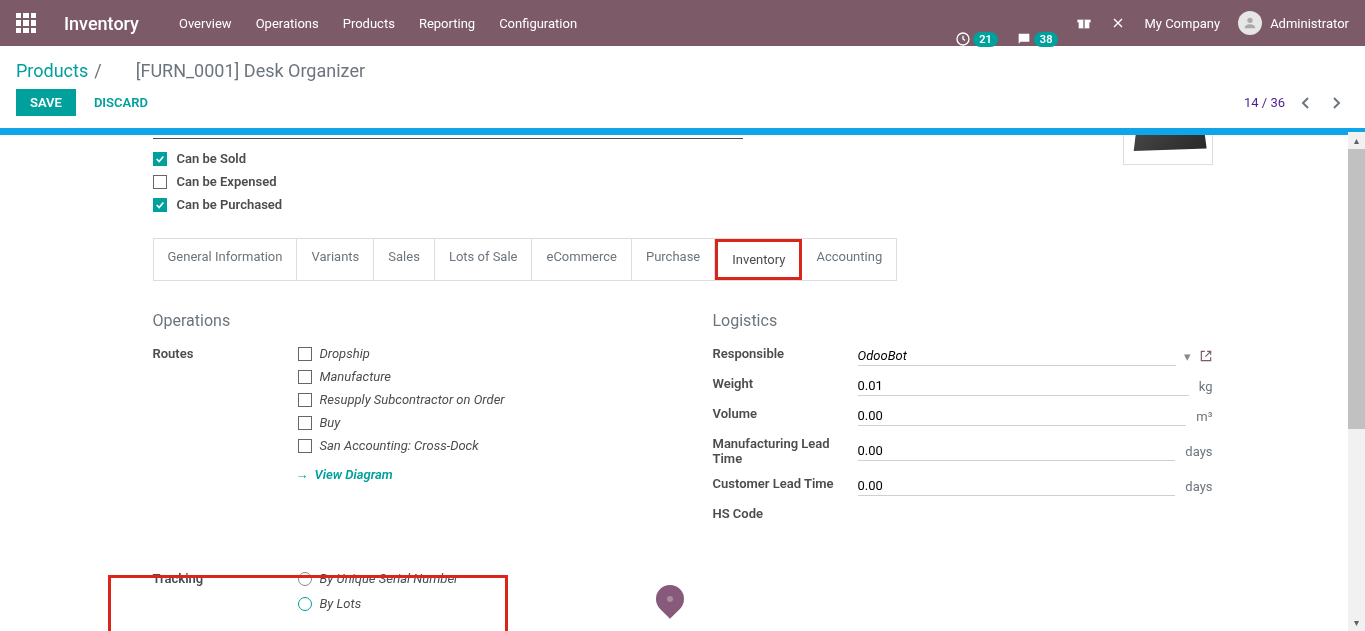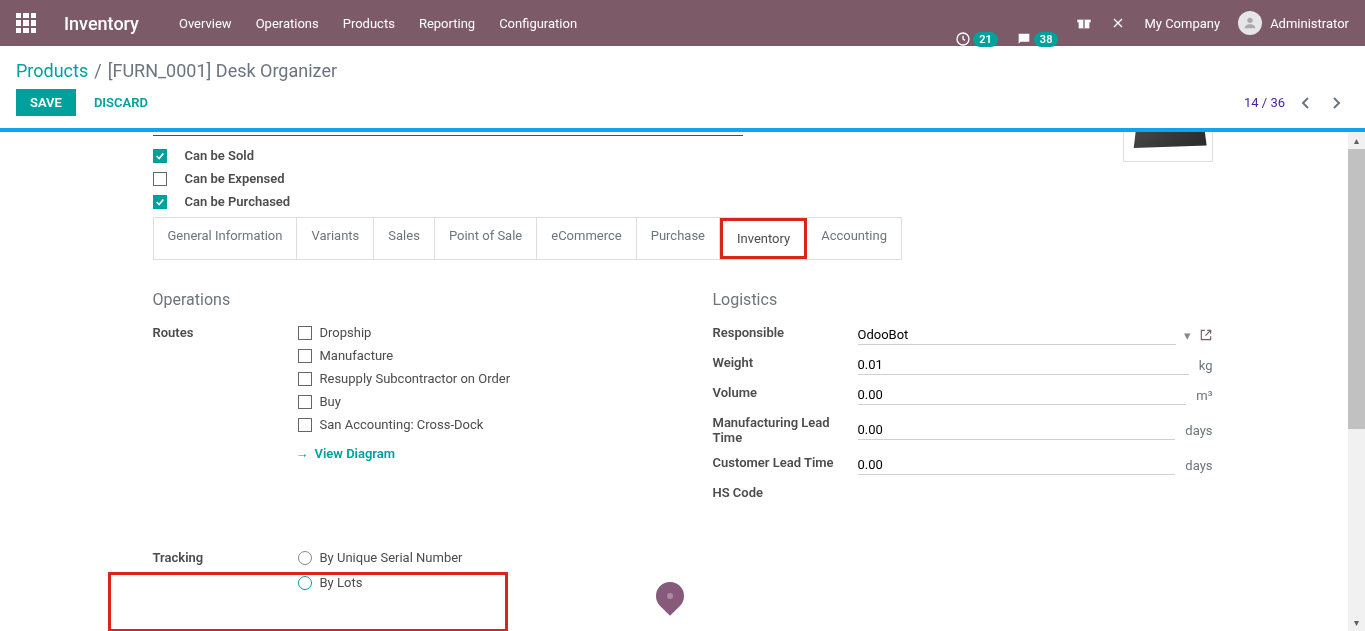--- a/index.html
+++ b/index.html
@@ -15,75 +15,75 @@
 .right-items { display: flex; align-items: center; gap: 18px; }
 .icon-badge { position: relative; display: flex; align-items: center; margin-top: 32px; }
 .badge { background: #00a09d; color: #fff; font-size: 11px; padding: 1px 6px; border-radius: 8px; margin-left: 2px; font-weight: 600; }
 .topbar-icon { width: 16px; height: 16px; fill: #fff; cursor: pointer; }
 .user-area { display: flex; align-items: center; gap: 8px; cursor: pointer; }
 .avatar { width: 24px; height: 24px; border-radius: 50%; background: #e6e6e6; display: flex; align-items: center; justify-content: center; }
 
 .breadcrumb-row { padding: 14px 16px 8px 16px; display: flex; align-items: center; }
 .breadcrumb-link { color: #00a09d; font-size: 18px; cursor: pointer; }
 .breadcrumb-sep { color: #6c757d; font-size: 18px; margin: 0 6px; }
-.breadcrumb-current { color: #6c757d; font-size: 18px; }
-
-.action-row { padding: 0 16px 12px 16px; display: flex; align-items: center; border-bottom: 4px solid #0ea5e9; }
+.breadcrumb-current { color: #6c757d; font-size: 18px; margin-left: 28px; }
+
+.action-row { padding: 0 16px 12px 16px; display: flex; align-items: center; border-bottom: 7px solid #0ea5e9; }
 .btn-save { background: #00a09d; color: #fff; border: none; padding: 6px 14px; font-size: 13px; font-weight: 600; cursor: pointer; }
 .btn-discard { background: transparent; color: #00a09d; border: none; padding: 6px 14px; font-size: 13px; font-weight: 600; cursor: pointer; margin-left: 4px; }
 .pager { display: flex; align-items: center; gap: 8px; color: #4c1d95; }
 .pager-arrow { width: 24px; height: 24px; display: flex; align-items: center; justify-content: center; cursor: pointer; color: #6c757d; }
 
 .content-area { position: relative; overflow-y: auto; height: calc(631px - 46px - 44px - 42px); }
 .form-sheet { max-width: 1100px; margin: 0 auto; padding: 0 20px; background: #fff; }
 
 .title-section { display: flex; align-items: flex-start; }
 .title-left { flex: 1; }
 .title-cut { font-size: 32px; font-weight: 600; color: #212529; border-bottom: 1px solid #4c4c4c; width: 590px; margin-top: -18px; overflow: hidden; height: 22px; line-height: 0; padding-bottom: 4px;}
 
 .checkboxes { margin-top: 12px; }
 .check-row { display: flex; align-items: center; margin-bottom: 8px; }
 .checkbox { width: 14px; height: 14px; border: 1px solid #666; margin-right: 10px; display: flex; align-items: center; justify-content: center; cursor: pointer; }
 .checkbox.checked { background: #00a09d; border-color: #00a09d; }
 .check-mark { width: 10px; height: 10px; fill: #fff; }
-.check-label { font-size: 13px; font-weight: 600; cursor: pointer; margin-left: 8px; }
+.check-label { font-size: 13px; font-weight: 600; cursor: pointer; }
 
 .product-image { width: 90px; height: 60px; border: 1px solid #ddd; display: flex; align-items: center; justify-content: center; margin-top: -30px;}
 .product-image-inner { width: 70px; height: 30px; background: linear-gradient(135deg, #4a4a4a, #2a2a2a); transform: perspective(100px) rotateX(20deg) rotateY(-10deg); }
 
-.tabs { display: flex; border: 1px solid #ddd; width: fit-content; }
+.tabs { display: flex; border: 1px solid #ddd; margin-top: 18px; width: fit-content; }
 .tab { padding: 10px 14px; font-size: 13px; color: #6c757d; cursor: pointer; border-right: 1px solid #ddd; background: #fff; }
 .tab:last-child { border-right: none; }
 .tab.active { border: 3px solid #d9261c; color: #4c4c4c; }
 
 .tab-content { display: flex; gap: 60px; margin-top: 30px; }
 .col { flex: 1; }
 .section-title { font-size: 16px; color: #6c757d; margin-bottom: 16px; }
 .field-row { display: flex; margin-bottom: 10px; }
 .field-label { width: 145px; font-size: 13px; font-weight: 600; flex-shrink: 0; }
 .field-value { flex: 1; }
-.routes-col { display: flex; flex-direction: column; gap: 8px; }
+.routes-col { display: flex; flex-direction: column; gap: 8px; font-style: italic; }
 .route-check { display: flex; align-items: center; }
 .route-box { width: 14px; height: 14px; border: 1px solid #666; margin-right: 8px; cursor: pointer; }
 .view-diagram { color: #00a09d; cursor: pointer; font-weight: 600; display: flex; align-items: center; gap: 6px; margin-top: 6px; margin-left: -2px;}
 .arrow-right-icon { color: #00a09d; font-weight: bold; }
 
 .input-line { border: none; border-bottom: 1px solid #d0d0d0; width: 100%; padding: 2px 0; font-size: 13px; background: transparent; outline: none; }
 .input-with-unit { display: flex; align-items: center; gap: 10px; }
 .input-with-unit .input-line { flex: 1; }
 .unit { color: #6c757d; font-size: 13px; white-space: nowrap; }
 .input-narrow { width: 160px; }
 .select-row { display: flex; align-items: center; gap: 8px; }
-.select-row .input-line { flex: 1; }
+.select-row .input-line { flex: 1; font-style: italic; }
 .select-caret { color: #888; cursor: pointer; }
 .external-icon { width: 14px; height: 14px; cursor: pointer; }
 
 .traceability { margin-top: 40px; }
 .radio-group { display: flex; flex-direction: column; gap: 10px; }
-.radio-row { display: flex; align-items: center; }
+.radio-row { display: flex; align-items: center; font-style: italic; }
 .radio { width: 14px; height: 14px; border: 1px solid #888; border-radius: 50%; margin-right: 8px; display: flex; align-items: center; justify-content: center; cursor: pointer; }
 .radio.selected { border-color: #00a09d; }
 
 .highlight-box { position: absolute; border: 3px solid #d9261c; pointer-events: none; }
 
 .pin-marker { position: absolute; width: 28px; height: 36px; }
 .pin-shape { width: 28px; height: 28px; background: #875a7b; border-radius: 50% 50% 50% 0; transform: rotate(-45deg); display:flex; align-items:center; justify-content:center;}
 .pin-inner { width: 6px; height: 6px; background: rgba(255,255,255,0.3); border-radius: 50%; transform: rotate(45deg);}
 
 .scrollbar-v { position: absolute; right: 0; top: 132px; bottom: 0; width: 17px; background: #f1f1f1; }
@@ -205,21 +205,21 @@
       </div>
       <div class="product-image">
         <div class="product-image-inner"></div>
       </div>
     </div>
 
     <div class="tabs">
       <div class="tab">General Information</div>
       <div class="tab">Variants</div>
       <div class="tab">Sales</div>
-      <div class="tab">Point of Sale</div>
+      <div class="tab">Lots of Sale</div>
       <div class="tab">eCommerce</div>
       <div class="tab">Purchase</div>
       <div class="tab active">Inventory</div>
       <div class="tab">Accounting</div>
     </div>
 
     <div class="tab-content">
       <div class="col">
         <div class="section-title">Operations</div>
         <div class="field-row">

